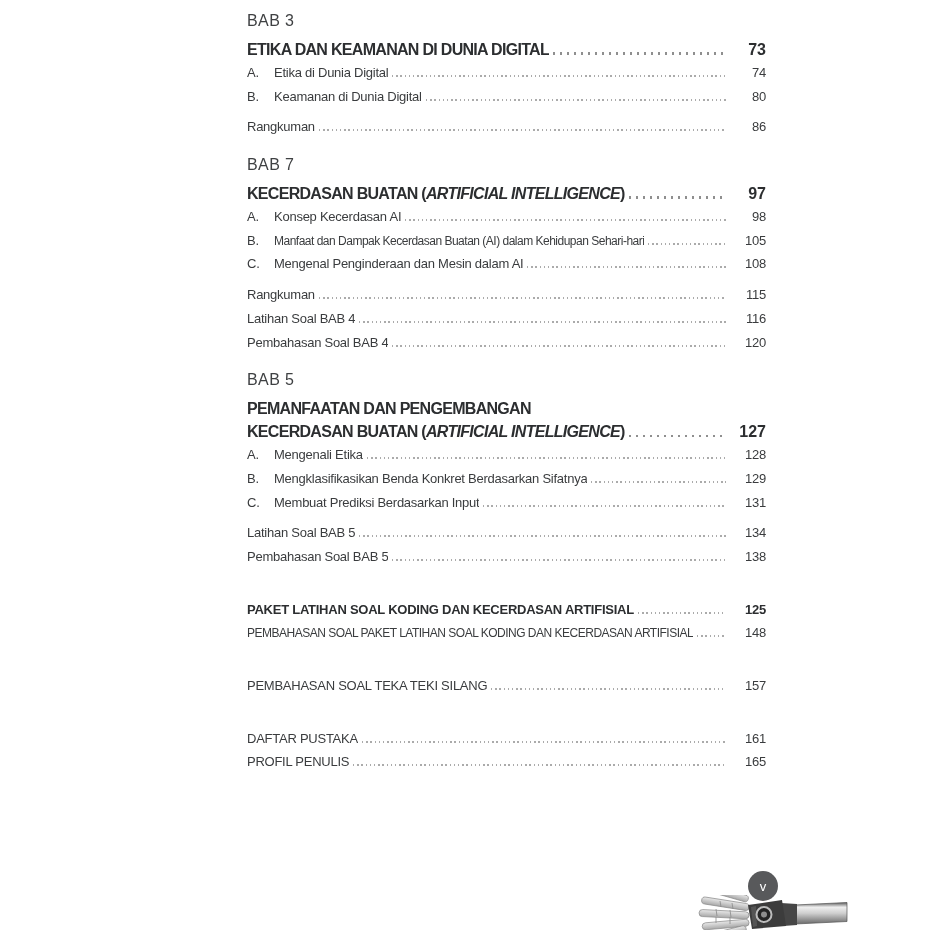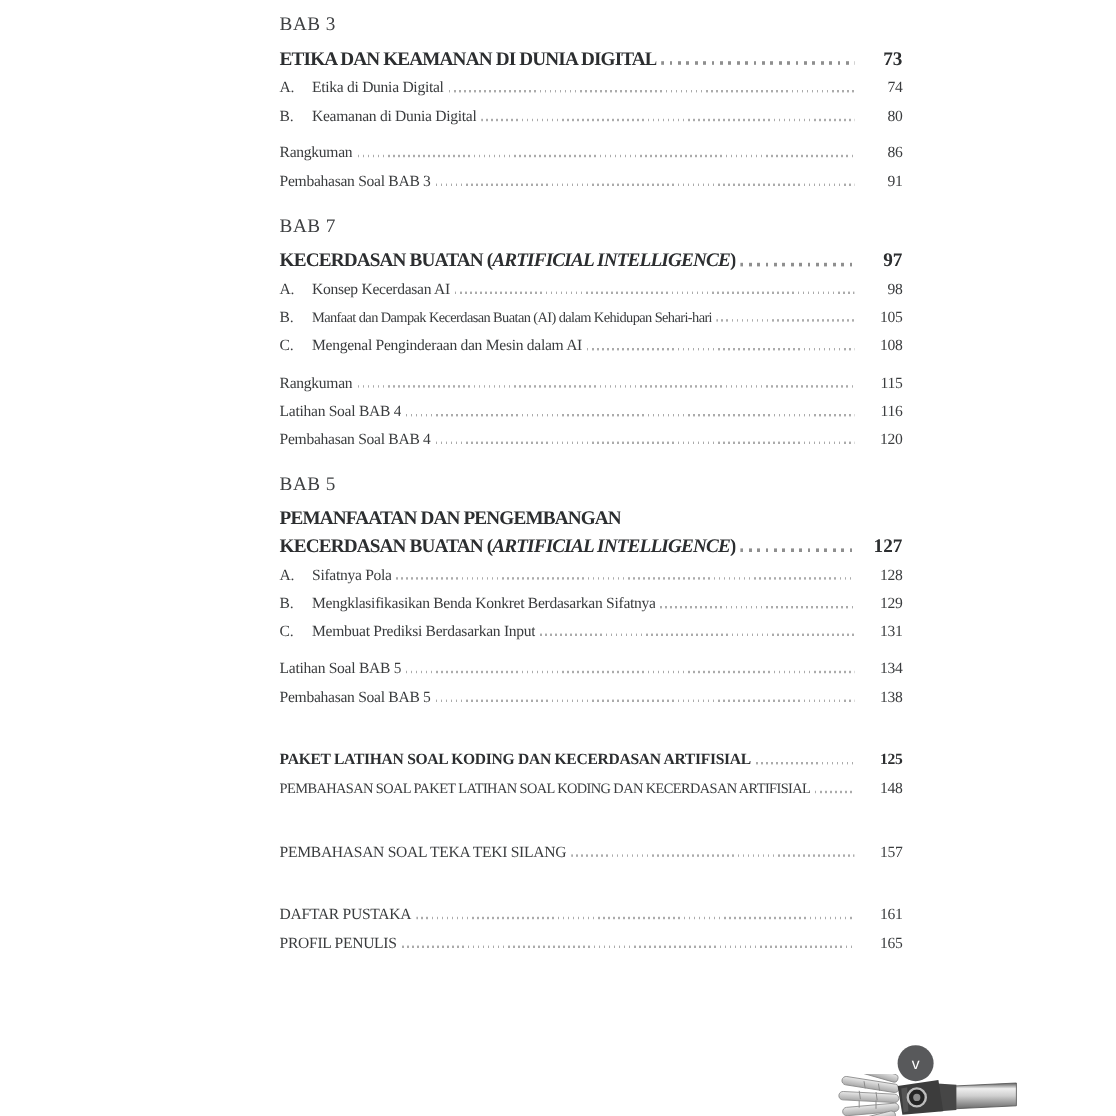--- a/index.html
+++ b/index.html
@@ -3,21 +3,21 @@
 <meta charset="utf-8">
 <style>
   * { box-sizing: border-box; margin: 0; padding: 0; }
   html, body { width: 930px; height: 930px; background: #ffffff; }
   body {
     font-family: "Liberation Sans", "DejaVu Sans", sans-serif;
     position: relative;
     overflow: hidden;
     color: var(--text, #3a3c3e);
   }
-  #toc { position: absolute; left: 233px; top: 11px; width: 519px; font-family: Liberation Serif, serif; }
+  #toc { position: absolute; left: 247px; top: 11px; width: 519px; }
 
   .section { margin-top: 16px; }
   .section:first-child { margin-top: 0; }
 
   .kicker {
     font-size: 16px; line-height: 20px; letter-spacing: 0.4px;
     color: var(--kicker, #3f4143); margin-bottom: 7px;
   }
 
   .row { display: flex; align-items: baseline; height: 23.7px; font-size: 13px; letter-spacing: -0.25px; }
@@ -81,25 +81,20 @@
           <span class="txt">Keamanan di Dunia Digital</span>
           <span class="leader"></span>
           <span class="num">80</span>
         </div>
         <div class="extras">
           <div class="row">
             <span class="txt">Rangkuman</span>
             <span class="leader"></span>
             <span class="num">86</span>
           </div>
-          <div class="row">
-            <span class="txt">Pembahasan Soal BAB 3</span>
-            <span class="leader"></span>
-            <span class="num">91</span>
-          </div>
         </div>
       </section>
       <section class="section">
         <div class="kicker">BAB 7</div>
         <div class="row title-row">
           <span class="txt"><span>KECERDASAN BUATAN (</span><i>ARTIFICIAL INTELLIGENCE</i><span>)</span></span>
           <span class="leader"></span>
           <span class="num">97</span>
         </div>
         <div class="row">
@@ -143,21 +138,21 @@
         <div class="row title-row">
           <span class="txt"><span>PEMANFAATAN DAN PENGEMBANGAN</span></span>
         </div>
         <div class="row title-row">
           <span class="txt"><span>KECERDASAN BUATAN (</span><i>ARTIFICIAL INTELLIGENCE</i><span>)</span></span>
           <span class="leader"></span>
           <span class="num">127</span>
         </div>
         <div class="row">
           <span class="lbl">A.</span>
-          <span class="txt">Sifatnya Pola</span>
+          <span class="txt">Mengenali Etika</span>
           <span class="leader"></span>
           <span class="num">128</span>
         </div>
         <div class="row">
           <span class="lbl">B.</span>
           <span class="txt">Mengklasifikasikan Benda Konkret Berdasarkan Sifatnya</span>
           <span class="leader"></span>
           <span class="num">129</span>
         </div>
         <div class="row">

